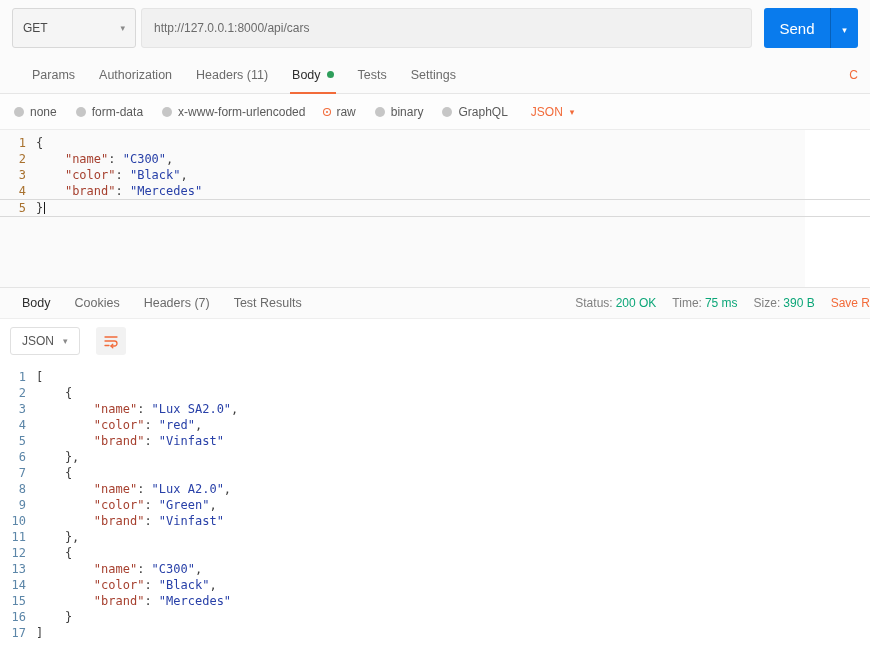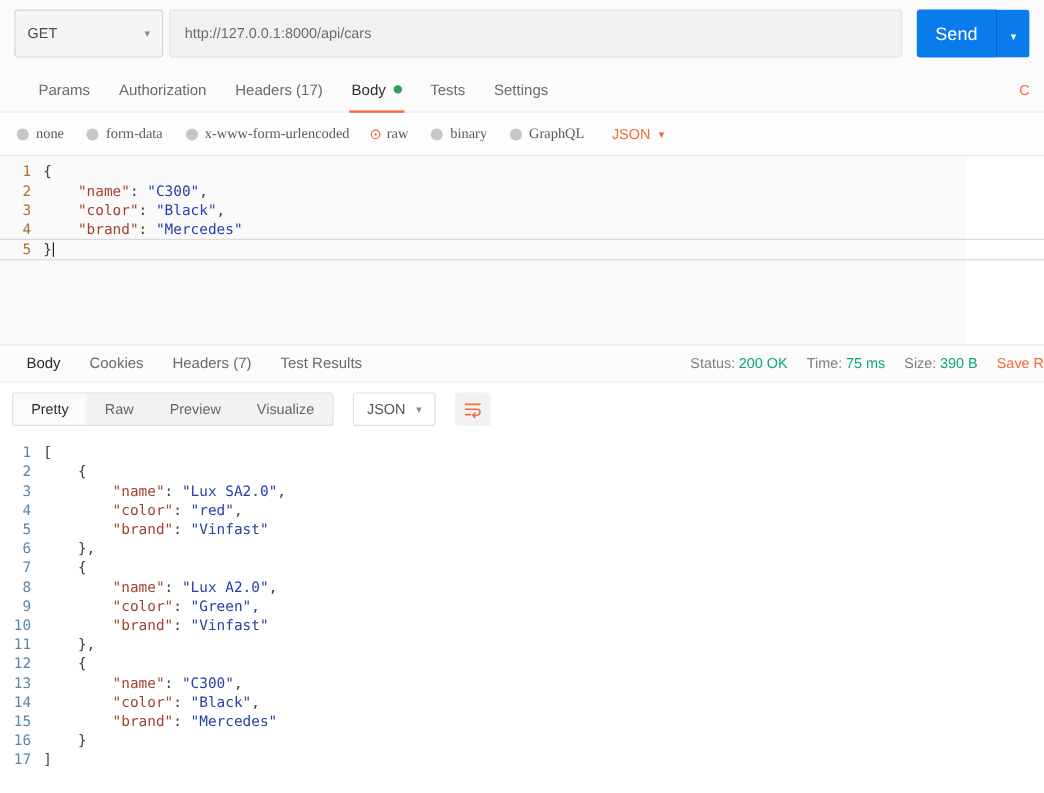--- a/index.html
+++ b/index.html
@@ -35,21 +35,21 @@
        gap:6px; cursor:pointer; position:relative; white-space:nowrap;}
   .tab.active{color:#2e2e2e;}
   .tab.active::after{content:""; position:absolute; left:10px; right:10px; bottom:-1px; height:2px; background:var(--accent);}
   .dot{width:7px; height:7px; border-radius:50%; background:var(--dot);}
   .cookies-link{margin-left:auto; color:var(--accent); font-size:12px; cursor:pointer; margin-right:-8px; white-space:nowrap;}
 
   
   .mode-row{display:flex; align-items:center; height:36px; padding:0 14px; gap:19px;
        background:#fdfdfd; border-bottom:1px solid #ececec;}
   .mode-list{display:flex; align-items:center; gap:19px;}
-  .mode{display:flex; align-items:center; gap:6px; cursor:pointer;font-family:Liberation Serif, serif;}
+  .mode{display:flex; align-items:center; gap:6px; cursor:pointer;}
   .mode-label{font-size:12px; color:#5a5a5a;}
   .radio{width:10px; height:10px; border-radius:50%; background:#c6c6c6; flex:0 0 auto;}
   .radio-sel{width:6px; height:6px; border:2px solid #fdfdfd; background:var(--accent);
        box-shadow:0 0 0 1px var(--accent);}
   .json-select{display:flex; align-items:center; gap:7px; color:var(--accent); font-size:12px;
        margin-left:4px; cursor:pointer;}
   .json-select .caret{color:var(--accent);}
 
   
   .editor{font-family:"DejaVu Sans Mono", monospace; font-size:12px; line-height:16px;}
@@ -106,21 +106,21 @@
 
   <div class="req-tabs">
     <div class="tabs-list" id="req-tabs-list">
         <div class="tab">
           <span class="tab-label">Params</span>
         </div>
         <div class="tab">
           <span class="tab-label">Authorization</span>
         </div>
         <div class="tab">
-          <span class="tab-label">Headers (17)</span>
+          <span class="tab-label">Headers (11)</span>
         </div>
         <div class="tab active">
           <span class="tab-label">Body</span>
           <span class="dot"></span>
         </div>
         <div class="tab">
           <span class="tab-label">Tests</span>
         </div>
         <div class="tab">
           <span class="tab-label">Settings</span>
@@ -193,26 +193,20 @@
         <span class="meta-label">Time:</span><span class="meta-value">75 ms</span>
       </span>
       <span>
         <span class="meta-label">Size:</span><span class="meta-value">390 B</span>
       </span>
       <span class="save-link">Save R</span>
     </div>
   </div>
 
   <div class="resp-toolbar">
-    <div class="seg" id="view-tabs">
-        <div class="seg-tab active">Pretty</div>
-        <div class="seg-tab">Raw</div>
-        <div class="seg-tab">Preview</div>
-        <div class="seg-tab">Visualize</div>
-      </div>
     <div class="lang-select">
       <span>JSON</span>
       <span class="caret">▾</span>
     </div>
     <button class="wrap-btn">
       <span style="display:flex;">
         <svg width="16" height="16" viewBox="0 0 16 16">
           <path d="M2 4h12 M2 8h9.5a2.5 2.5 0 0 1 0 5H8 M2 12.5h4" stroke="currentColor" stroke-width="1.3" fill="none" stroke-linecap="round"></path>
           <path d="M9.8 11.2 8 13l1.8 1.8" stroke="currentColor" stroke-width="1.3" fill="none" stroke-linecap="round" stroke-linejoin="round"></path>
         </svg>

